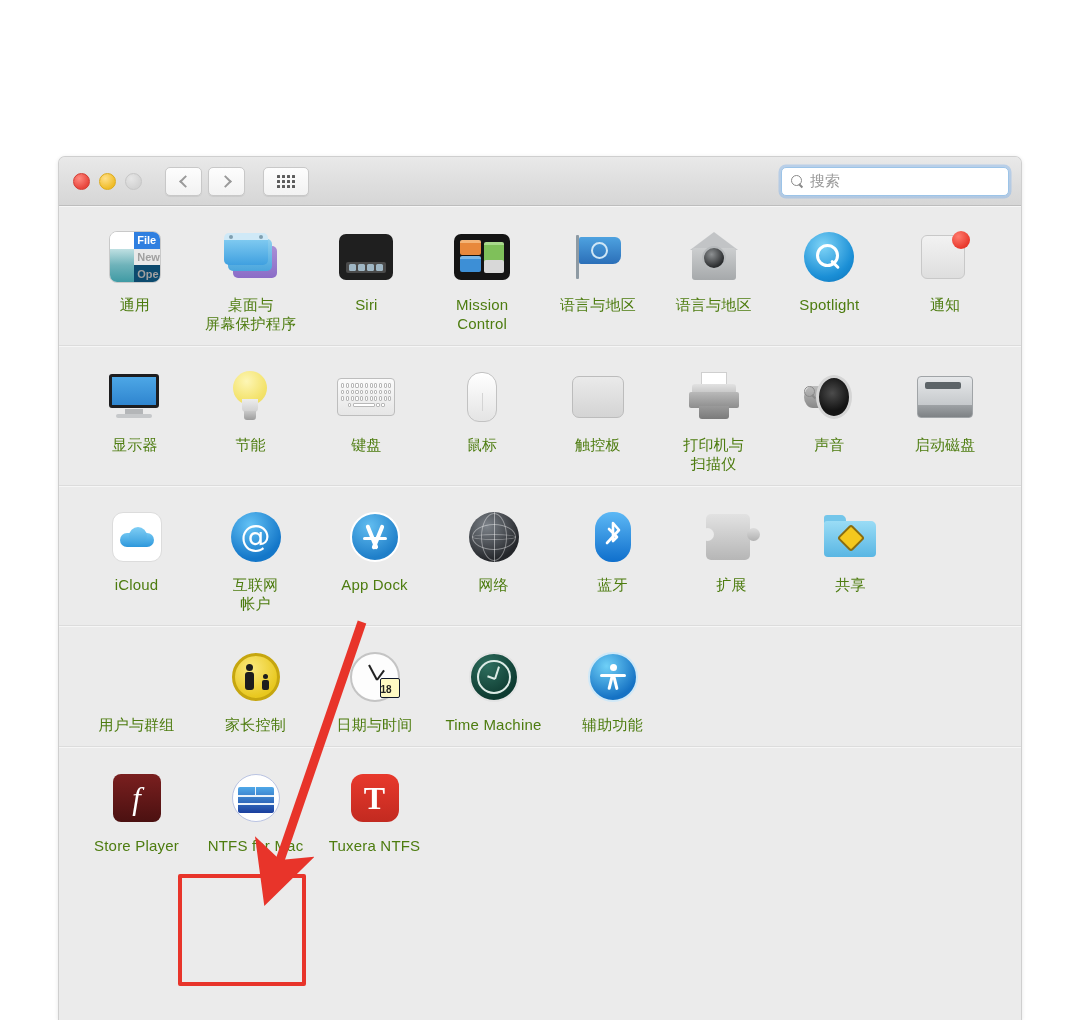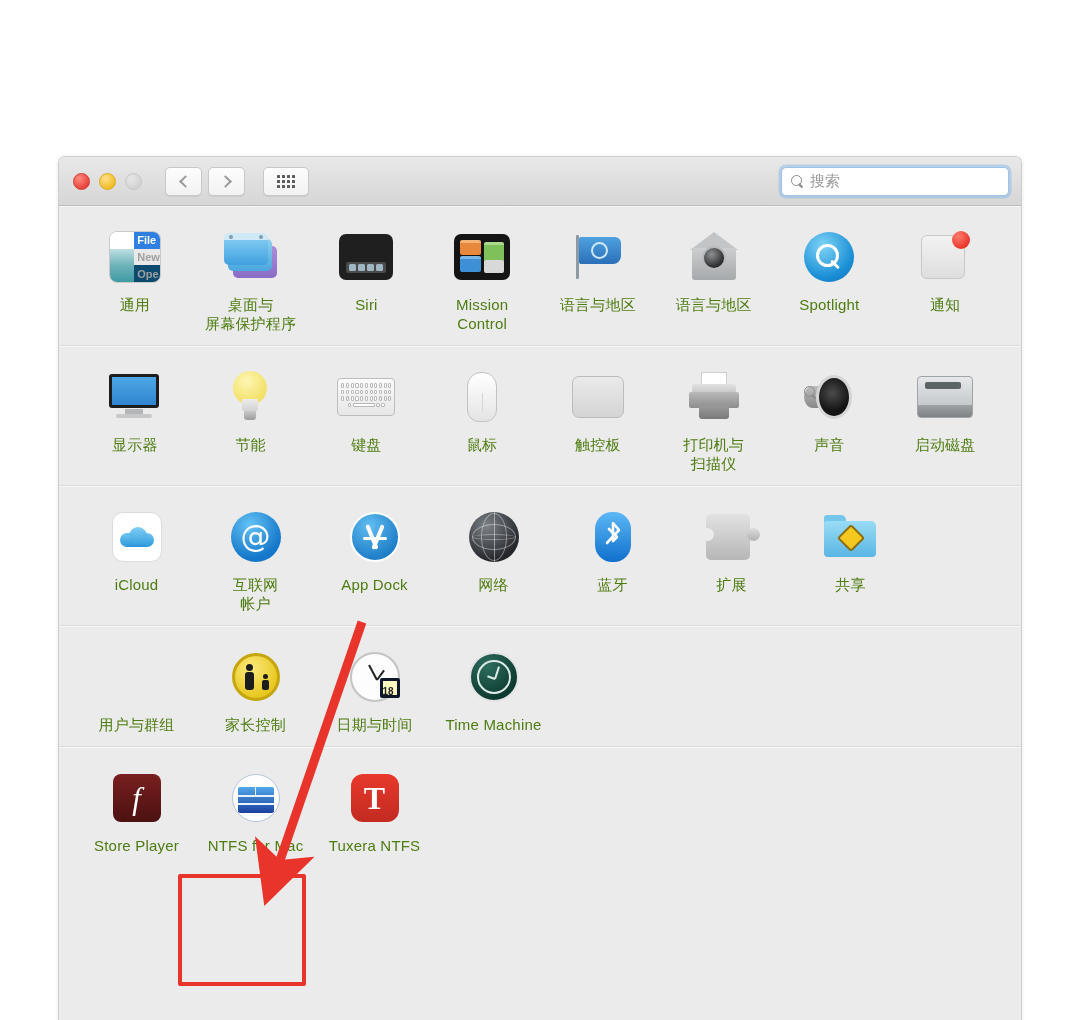--- a/index.html
+++ b/index.html
@@ -282,21 +282,21 @@
 
   
   .ic-siri{width:50px;height:50px;border-radius:50%;background:radial-gradient(circle at 30% 22%,#5b2a78,#1b1030 68%);border:2px solid #fff;overflow:hidden;}
   .ic-siri .wv1{position:absolute;left:-6px;top:22px;width:64px;height:18px;border-radius:50%;background:linear-gradient(90deg,#d43ba8,#56d8f0);opacity:.85;filter:blur(1px);}
   .ic-siri .wv2{position:absolute;left:-4px;top:30px;width:60px;height:14px;border-radius:50%;background:linear-gradient(90deg,#7ee8f5,#ffffff);opacity:.9;filter:blur(1px);}
 
   
   .ic-clock{width:50px;height:50px;border-radius:50%;background:#fdfdfd;border:2px solid #c4c4c4;}
   .ic-clock .hh{position:absolute;left:24px;top:14px;width:2px;height:12px;background:#222;transform-origin:bottom center;transform:rotate(36deg);}
   .ic-clock .mh{position:absolute;left:24px;top:9px;width:2px;height:17px;background:#222;transform-origin:bottom center;transform:rotate(-28deg);}
-  .ic-clock .cal{position:absolute;right:-2px;bottom:2px;width:20px;height:20px;background:#fef9c3;border:3px solid #0f172a;border-radius:2px;overflow:hidden;}
+  .ic-clock .cal{position:absolute;right:-2px;bottom:2px;width:20px;height:20px;background:#fef9c3;border:1px solid #0f172a;border-radius:2px;overflow:hidden;}
   .ic-clock .cal .top{height:6px;background:#e23b30;}
   .ic-clock .cal .num{font-size:10px;line-height:13px;text-align:center;color:#222;font-weight:700;}
 
   
   .ic-tm{width:50px;height:50px;border-radius:50%;background:radial-gradient(circle at 36% 26%,#2e6e5e,#0d3a30 72%);border:2px solid #e3e3e3;display:flex;align-items:center;justify-content:center;}
   .ic-tm .ring{position:relative;width:34px;height:34px;border:2.6px solid #dcebe6;border-radius:50%;}
   .ic-tm .ring .h1{position:absolute;left:15px;top:4px;width:2px;height:13px;background:#dcebe6;transform-origin:bottom center;transform:rotate(18deg);}
   .ic-tm .ring .h2{position:absolute;left:15px;top:9px;width:2px;height:8px;background:#dcebe6;transform-origin:bottom center;transform:rotate(-70deg);}
 
   
@@ -727,20 +727,33 @@
             <div class="ic ic-tm">
                 <span class="ring">
                   <i class="h1"></i>
                   <i class="h2"></i>
                 </span>
               </div>
           </div>
           <div class="pref-label">Time Machine</div>
         </div>
 
+        <div class="pref-item">
+          <div class="icon-slot">
+            <div class="ic ic-access">
+                <span class="fig">
+                  <i class="hd"></i>
+                  <i class="arms"></i>
+                  <i class="lg1"></i>
+                  <i class="lg2"></i>
+                </span>
+              </div>
+          </div>
+          <div class="pref-label">辅助功能</div>
+        </div>
       </div>
 
       <div class="pref-row">
         <div class="pref-item">
           <div class="icon-slot">
             <div class="ic ic-flash">f</div>
           </div>
           <div class="pref-label">Store Player</div>
         </div>
 

